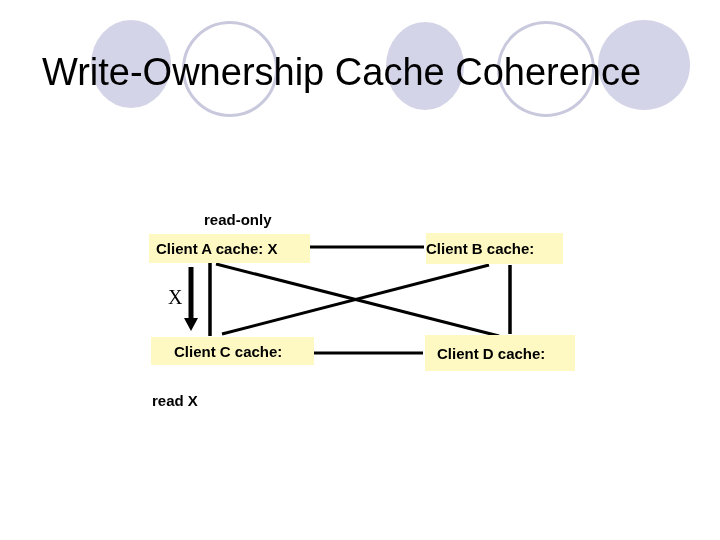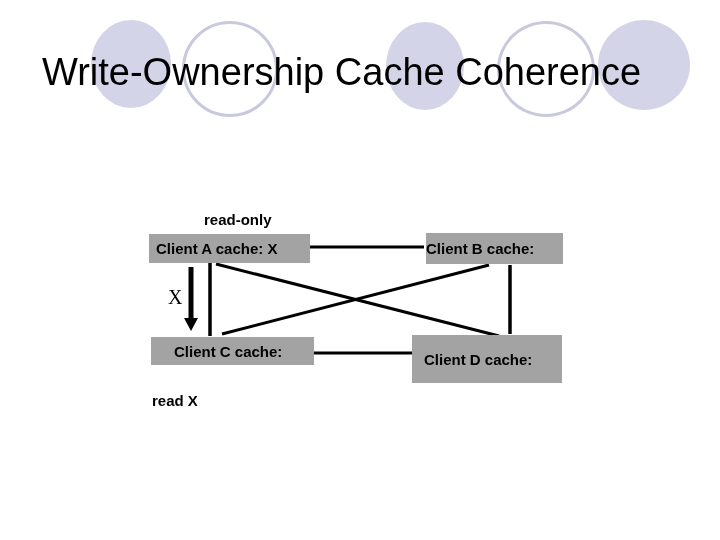--- a/index.html
+++ b/index.html
@@ -29,21 +29,21 @@
   .freelabel{
     position:absolute;
     font-size:15px;
     font-weight:bold;
     color:#000;
     white-space:nowrap;
     z-index:3;
   }
   .cachebox{
     position:absolute;
-    background:#a3a3a3;
+    background:#fef9c3;
     color:#000;
     font-size:15px;
     font-weight:bold;
     display:flex;
     align-items:center;
     white-space:nowrap;
     z-index:3;
   }
   .xlabel{
     position:absolute;
@@ -96,19 +96,19 @@
   </svg>
 
   <div class="freelabel" style="left:156px;top:211px;margin-left:48px;">read-only</div>
 
   <div class="cachebox" style="left:149px;top:234px;width:154px;height:29px;padding-left:7px;">Client A cache: X</div>
 
   <div class="cachebox" style="left:426px;top:233px;width:137px;height:31px;">Client B cache:</div>
 
   <div class="cachebox" style="left:151px;top:337px;width:140px;height:28px;padding-left:23px;">Client C cache:</div>
 
-  <div class="cachebox" style="left:412px;top:335px;width:138px;height:48px;padding-left:12px;">Client D cache:</div>
+  <div class="cachebox" style="left:425px;top:335px;width:138px;height:36px;padding-left:12px;">Client D cache:</div>
 
   <div class="xlabel">X</div>
 
   <div class="freelabel" style="left:152px;top:392px;">read X</div>
 
 </div>
 
 </body></html>

